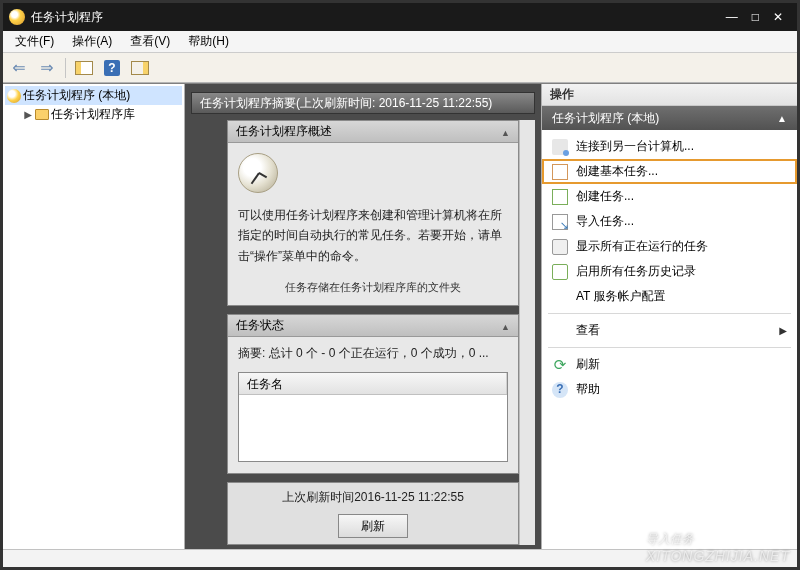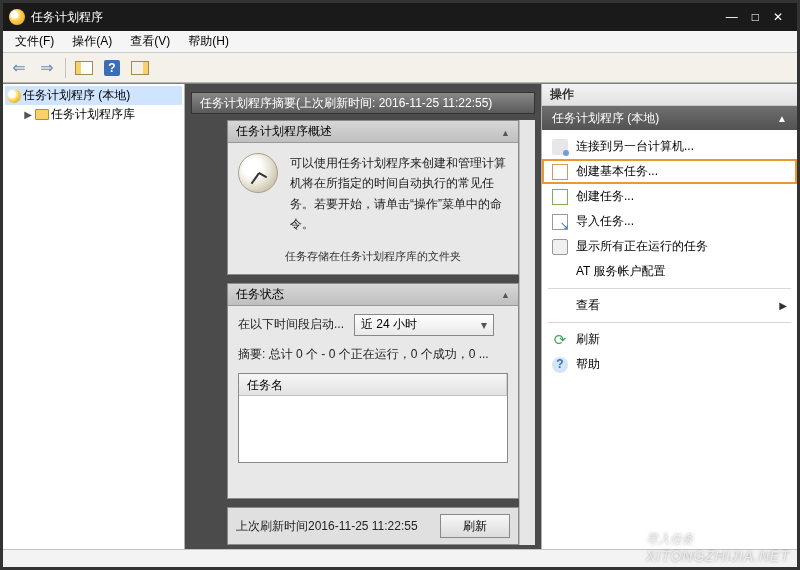--- a/index.html
+++ b/index.html
@@ -36,42 +36,42 @@
 .tree-clock { width: 14px; height: 14px; border-radius: 50%; background: radial-gradient(circle at 35% 35%, #fff 0%, #fff 25%, #ffd24a 50%, #cc962b 100%); display: inline-block; }
 .tree-folder { width: 14px; height: 11px; background: #fbd06a; border: 1px solid #b88a2d; border-radius: 1px; display: inline-block; }
 
 .center-pane { flex: 1; background: linear-gradient(#4b4b4b,#4b4b4b); padding: 8px 6px 4px 6px; display: flex; flex-direction: column; min-width: 0; gap: 6px; }
 .center-pane .bar-header { background: linear-gradient(#888,#5a5a5a); color: #fff; height: 22px; display: flex; align-items: center; padding: 0 8px; border: 1px solid #333; }
 .panel { background: #e8e8e8; border: 1px solid #8a8a8a; }
 .panel .panel-head { background: linear-gradient(#d7d7d7,#bfbfbf); height: 22px; display: flex; align-items: center; padding: 0 8px; border-bottom: 1px solid #999; }
 .panel .panel-head .collapse::after { content: "▲"; font-size: 9px; color: #555; margin-left: auto; }
 .panel-body { padding: 10px 10px; }
 
-.overview-row { display: flex; gap: 12px; align-items: flex-start; }
+.overview-row { display: flex; gap: 12px; align-items: flex-start; flex-direction: column; }
 .big-clock { width: 40px; height: 40px; border-radius: 50%; background: radial-gradient(circle at 35% 35%, #fff 0%, #fff 25%, #e4e0d0 55%, #aca489 100%); border: 1px solid #a89f84; position: relative; flex-shrink: 0; }
 .big-clock::before { content: ""; position: absolute; left: 50%; top: 50%; width: 1.5px; height: 13px; background: #333; transform-origin: top; transform: rotate(35deg); }
 .big-clock::after { content: ""; position: absolute; left: 50%; top: 50%; width: 1.5px; height: 9px; background: #333; transform-origin: top; transform: rotate(-60deg); }
 .overview-text { line-height: 1.7; color: #222; }
 .overview-cut { margin-top: 14px; font-size: 11px; color: #333; text-align: center; }
 
 .scrollbar-right { width: 16px; background: #e6e6e6; border-left: 1px solid #bbb; }
 
 .status-body { padding: 8px 10px 10px 10px; }
 .status-row1 { display: flex; align-items: center; gap: 10px; margin-bottom: 10px; }
 .status-row1 label { color: #222; }
 .combo { flex: 0 0 140px; height: 22px; border: 1px solid #888; background: linear-gradient(#fff,#e9e9e9); display: flex; align-items: center; padding: 0 6px; position: relative; }
 .combo::after { content: "▾"; position: absolute; right: 6px; top: 3px; color: #555; }
 .summary-line { color: #222; margin-bottom: 10px; white-space: nowrap; overflow: hidden; }
 .task-table { height: 90px; border: 1px solid #8a8a8a; background: #fff; }
 .task-table .thead { display: flex; background: linear-gradient(#f7f7f7,#e2e2e2); border-bottom: 1px solid #c0c0c0; height: 22px; }
 .task-table .thead div { padding: 3px 8px; border-right: 1px solid #d0d0d0; }
 .task-table .col1 { flex: 1; }
 .task-table .col2 { width: 100px; }
 
-.footer-row { display: flex; align-items: center; padding: 6px 8px; gap: 0; background: #e0e0e0; border: 1px solid #8a8a8a; }
+.footer-row { display: flex; align-items: center; padding: 6px 8px; gap: 8px; background: #e0e0e0; border: 1px solid #8a8a8a; flex-direction: column; }
 .footer-row .ts { flex: 1; color: #222; }
 .btn { min-width: 70px; height: 24px; background: linear-gradient(#f7f7f7,#dcdcdc); border: 1px solid #888; cursor: pointer; display: flex; align-items: center; justify-content: center; }
 
 .right-pane { width: 256px; border-left: 1px solid #b0b0b0; background: #fff; display: flex; flex-direction: column; }
 .right-head { background: linear-gradient(#f3f3f3,#e2e2e2); height: 22px; display: flex; align-items: center; padding: 0 8px; border-bottom: 1px solid #c9c9c9; font-weight: bold; color: #333; }
 .right-sub { background: linear-gradient(#6f6f6f,#525252); color: #fff; height: 24px; display: flex; align-items: center; padding: 0 10px; justify-content: space-between; }
 .action-list { padding: 4px 0; overflow: auto; flex: 1; }
 .action-item { display: flex; align-items: center; gap: 8px; padding: 4px 10px; cursor: pointer; }
 .action-item.highlight { outline: 2px solid #e69a2f; outline-offset: -2px; }
 .action-item .ai { width: 16px; height: 16px; display: flex; align-items: center; justify-content: center; flex-shrink: 0; }
@@ -172,26 +172,20 @@
               <div class="overview-cut">任务存储在任务计划程序库的文件夹</div>
             </div>
           </div>
 
           <div class="panel" style="flex:1; display:flex; flex-direction:column;">
             <div class="panel-head">
               <span>任务状态</span>
               <span class="collapse" style="margin-left:auto"></span>
             </div>
             <div class="status-body" style="flex:1">
-              <div class="status-row1">
-                <label>在以下时间段启动...</label>
-                <div class="combo">
-                  <span>近 24 小时</span>
-                </div>
-              </div>
               <div class="summary-line">摘要: 总计 0 个 - 0 个正在运行，0 个成功，0 ...</div>
               <div class="task-table">
                 <div class="thead">
                   <div class="col1">任务名</div>
                 </div>
               </div>
             </div>
           </div>
 
           <div class="footer-row">
@@ -227,20 +221,24 @@
           </div>
           <div class="action-item">
             <span class="ai ai-import"></span>
             <span>导入任务...</span>
           </div>
           <div class="action-item">
             <span class="ai ai-running"></span>
             <span>显示所有正在运行的任务</span>
           </div>
           <div class="action-item">
+            <span class="ai ai-history"></span>
+            <span>启用所有任务历史记录</span>
+          </div>
+          <div class="action-item">
             <span class="ai"></span>
             <span>AT 服务帐户配置</span>
           </div>
           <div class="sep-line"></div>
           <div class="action-item">
             <span class="ai"></span>
             <span>查看</span>
             <span class="arrow-r">▶</span>
           </div>
           <div class="sep-line"></div>

